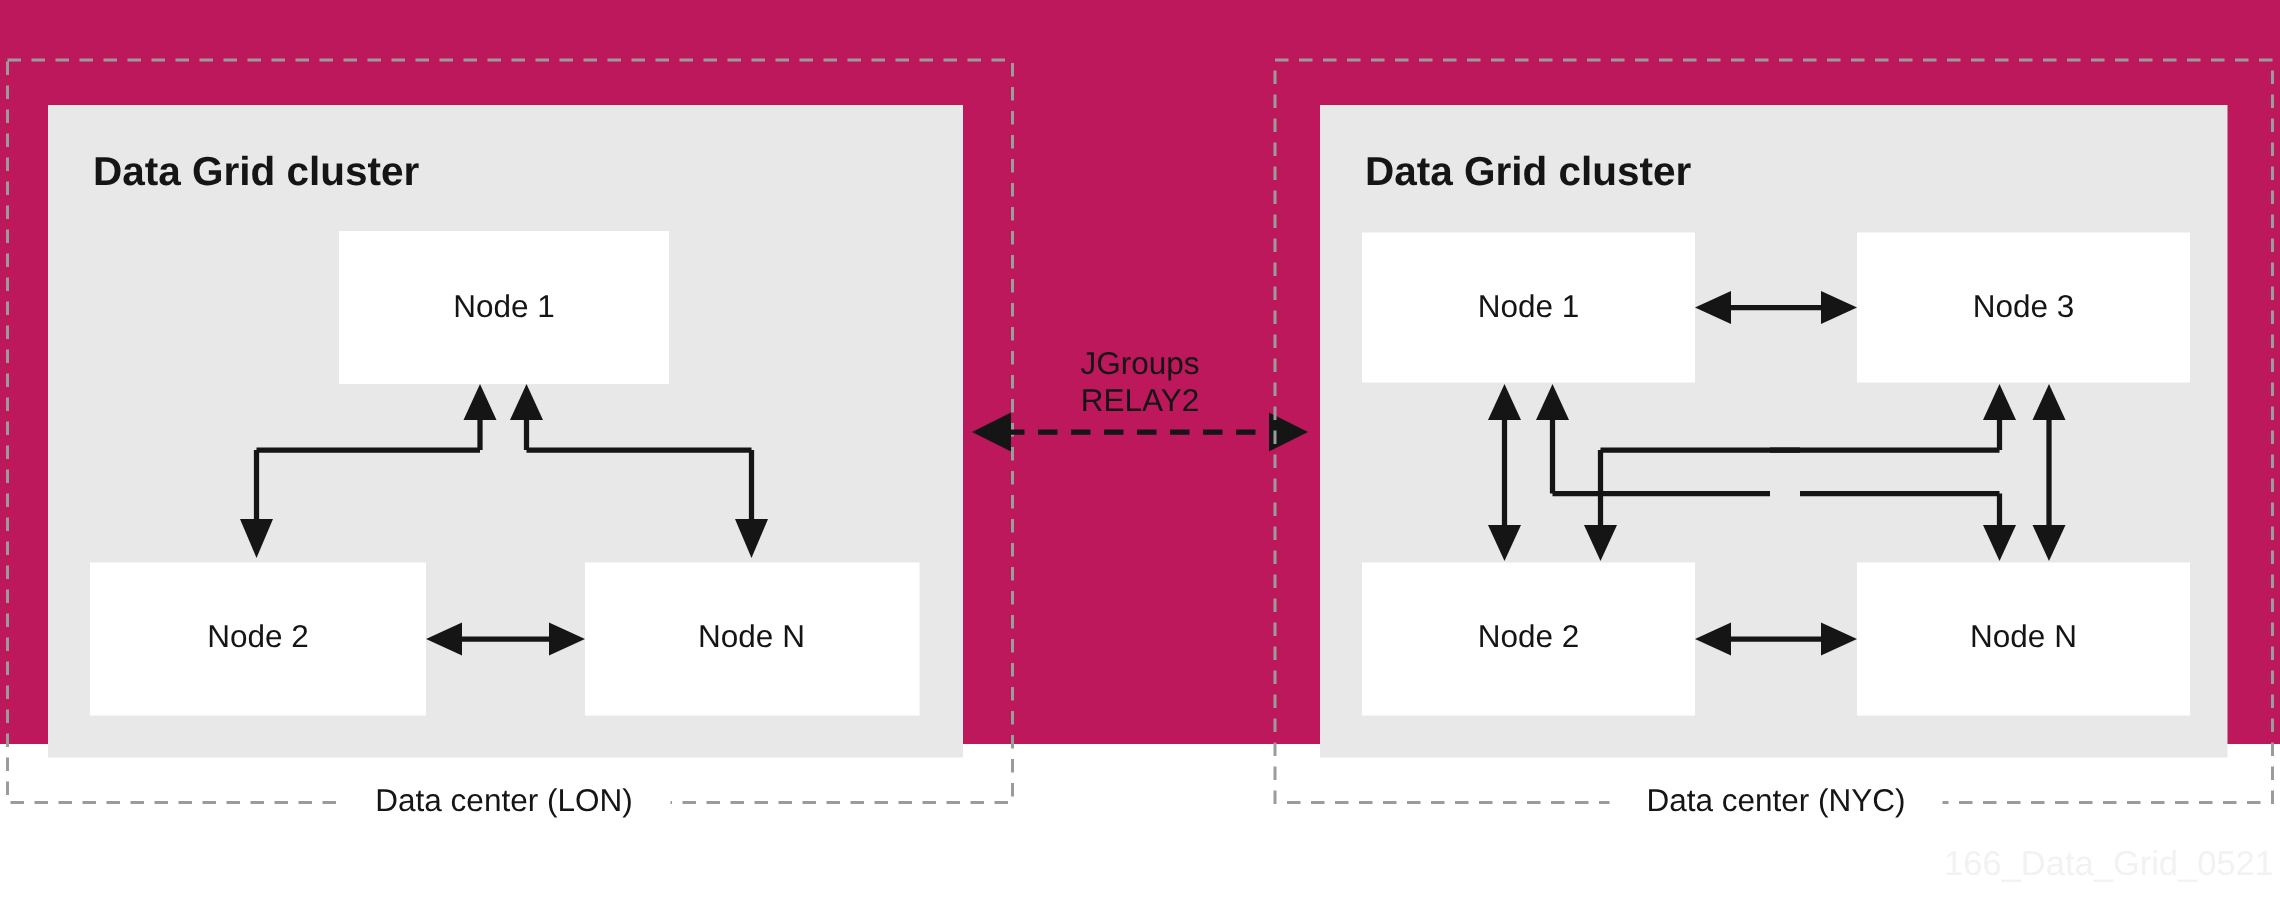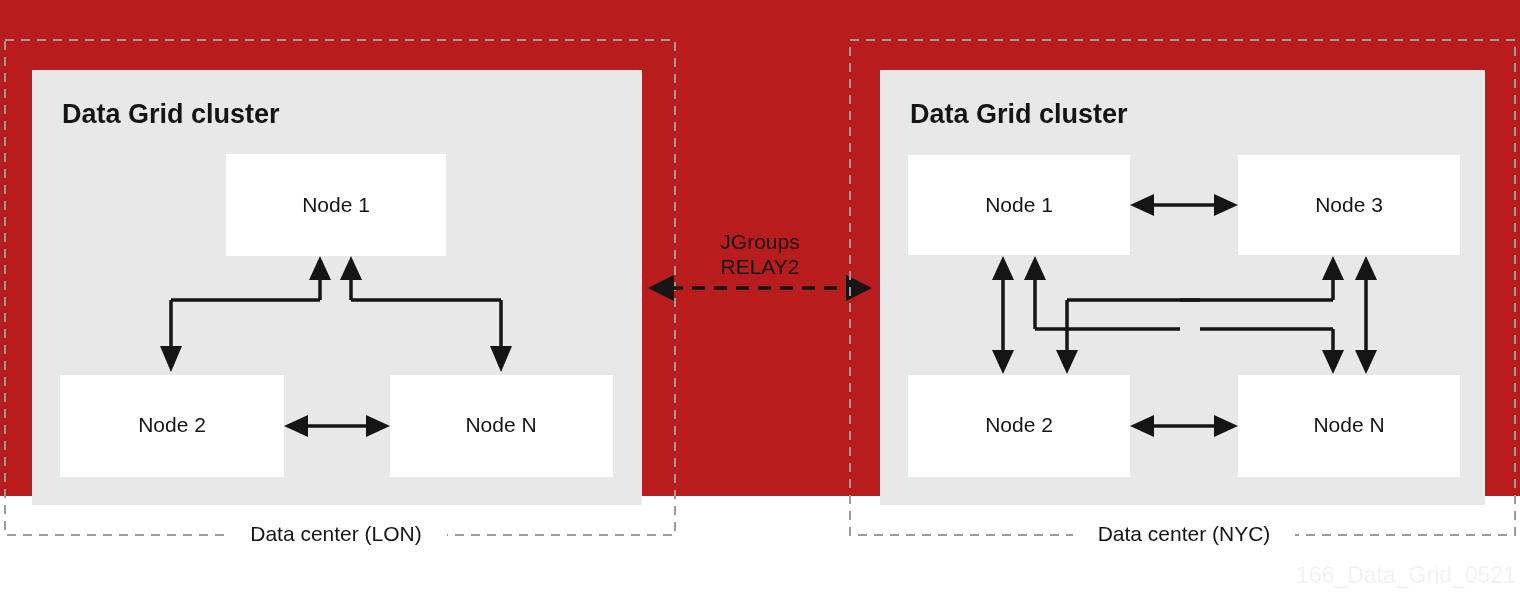--- a/index.html
+++ b/index.html
@@ -10,21 +10,21 @@
   body {
     width: 1520px;
     height: 616px;
     font-family: "Liberation Sans", sans-serif;
     overflow: hidden;
   }
   #diagram-root {
     position: relative;
     width: 1520px;
     height: 496px;
-    background: #b91c1c;
+    background: #be185d;
   }
   svg.diagram {
     position: absolute;
     top: 0;
     left: 0;
     width: 1520px;
     height: 616px;
   }
   .datacenter-border {
     fill: none;

